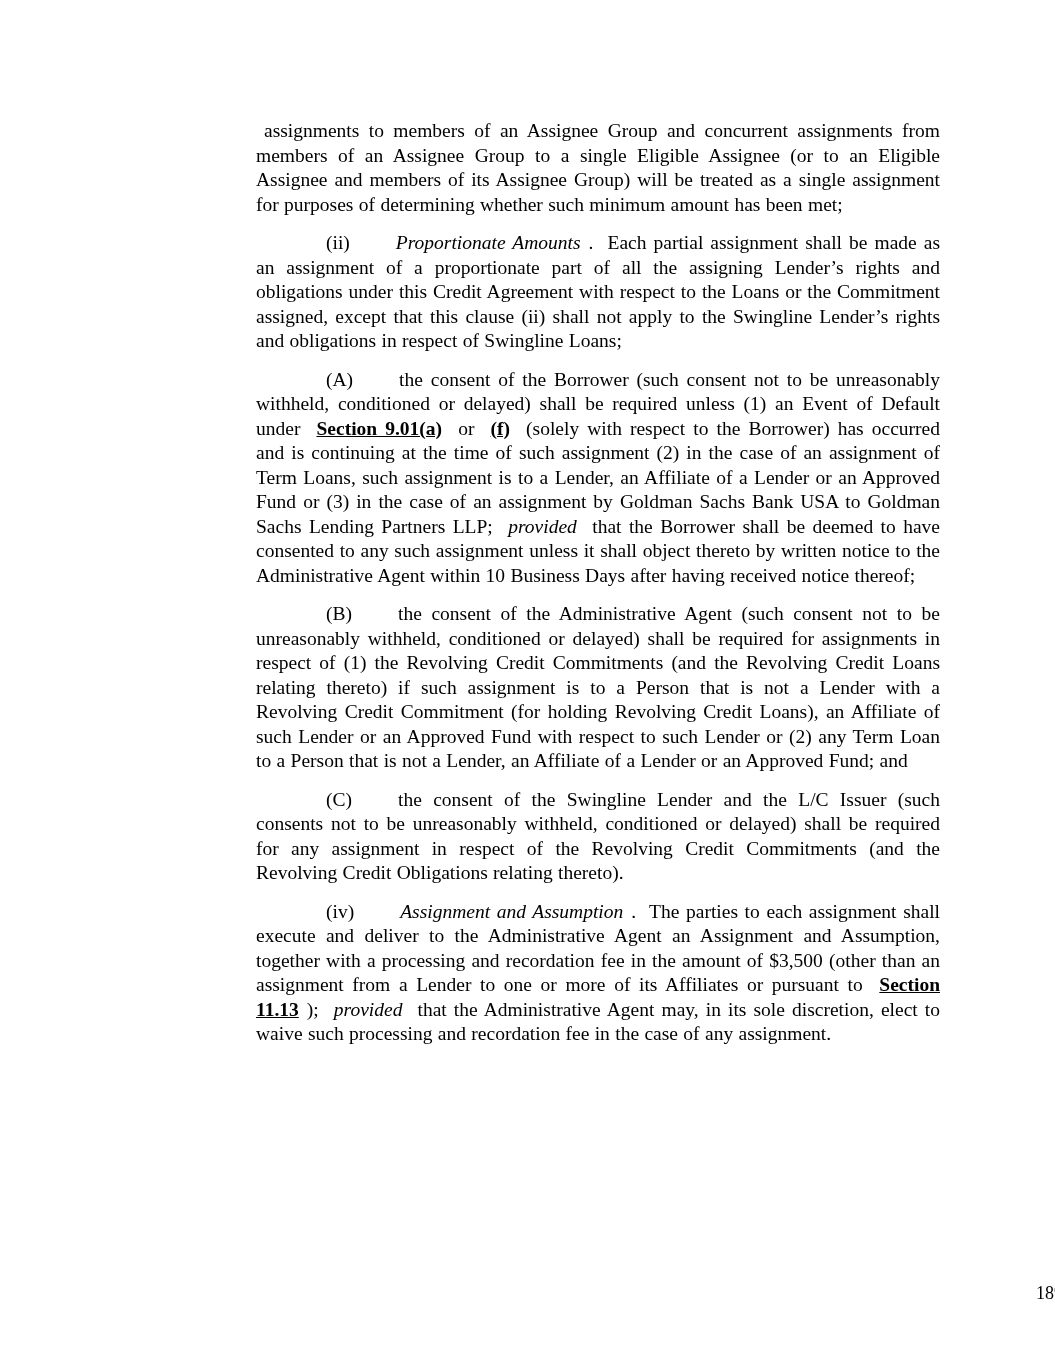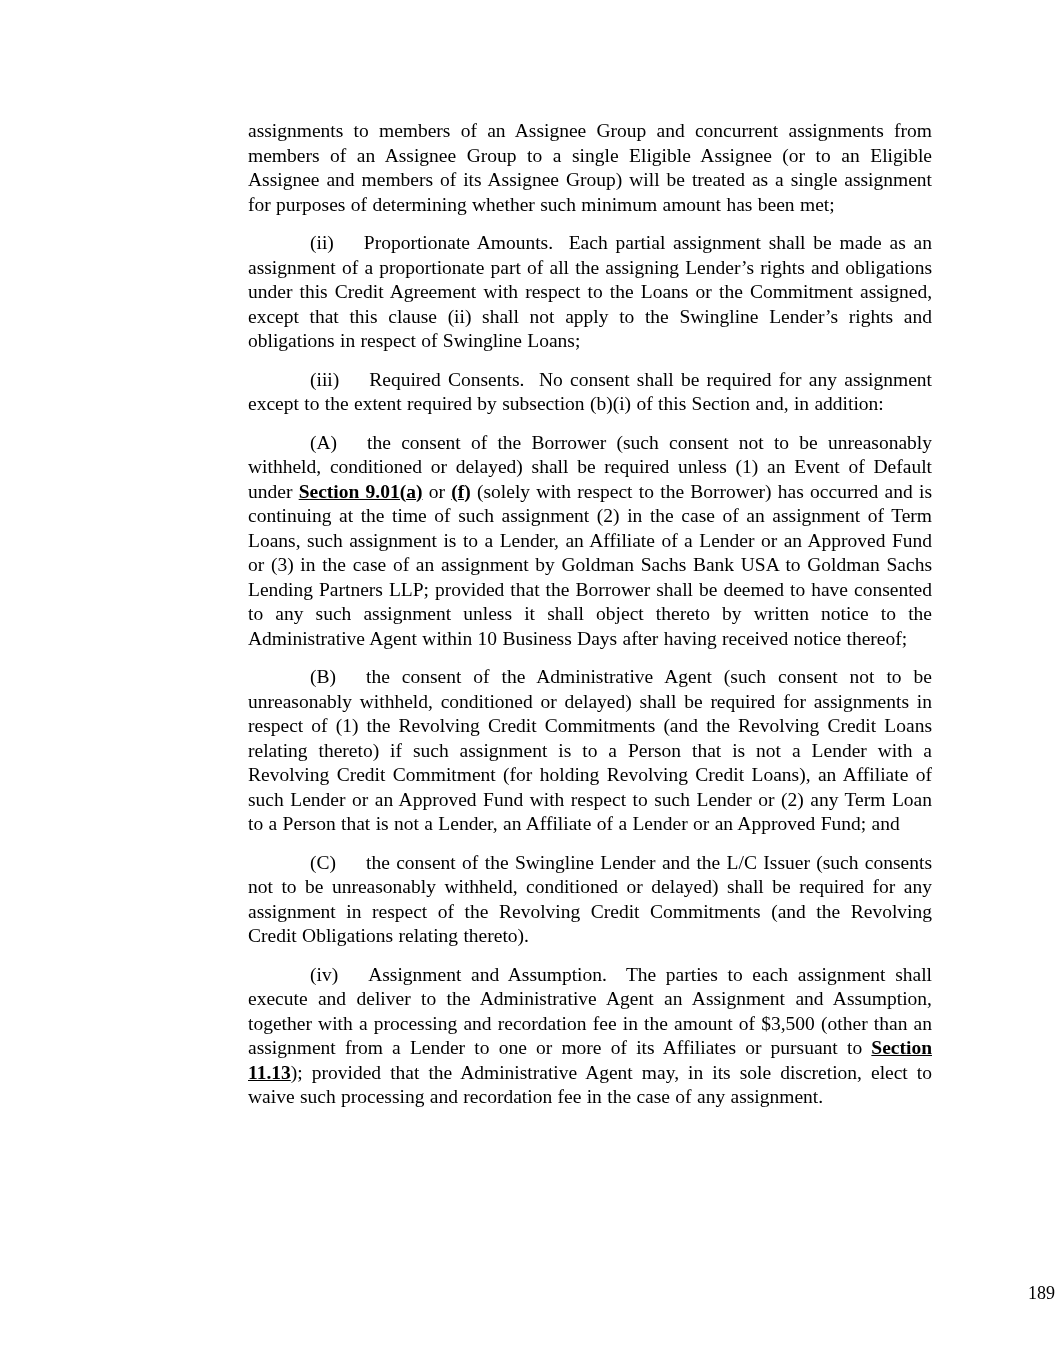--- a/index.html
+++ b/index.html
@@ -1,15 +1,15 @@
 <!DOCTYPE html>
 <html><head>
 <meta charset="utf-8">
 <style>
-  * { box-sizing: border-box; }
+  * { box-sizing: border-box; margin-left: 8px; }
   html, body { margin: 0; padding: 0; }
   body {
     width: 1055px;
     height: 1365px;
     background: #ffffff;
     position: relative;
     font-family: "Liberation Serif", serif;
     color: #000000;
     overflow: hidden;
   }
@@ -21,38 +21,37 @@
   }
   p.para {
     margin: 0 0 14px 0;
     font-size: 19.5px;
     line-height: 24.5px;
     text-align: justify;
     word-spacing: 0.5px;
   }
   p.para.indent { text-indent: 62px; }
   .tab { display: inline-block; width: 30px; }
-  .italic { }
+  .italic { font-style: italic; }
   .underline { text-decoration: underline; font-weight: bold; }
   .page-footer {
     position: absolute;
     top: 1281px;
     left: 0;
     width: 100%;
     text-align: right;
     font-size: 18px;
     line-height: 24.5px;
   }
 </style>
 </head>
 <body>
 
 <div class="doc-body">
     <p class="para"><span>assignments to members of an Assignee Group and concurrent assignments from members of an Assignee Group to a single Eligible Assignee (or to an Eligible Assignee and members of its Assignee Group) will be treated as a single assignment for purposes of determining whether such minimum amount has been met;</span></p>
     <p class="para indent"><span>(ii)</span><span class="tab"></span><span class="italic">Proportionate Amounts</span><span>.&nbsp; Each partial assignment shall be made as an assignment of a proportionate part of all the assigning Lender’s rights and obligations under this Credit Agreement with respect to the Loans or the Commitment assigned, except that this clause (ii) shall not apply to the Swingline Lender’s rights and obligations in respect of Swingline Loans;</span></p>
-    <p class="para indent"><span>(iii)</span><span class="tab"></span><span class="italic">Required Consents</span><span>.&nbsp; No consent shall be required for any assignment except to the extent required by subsection (b)(i) of this Section and, in addition:</span></p>
     <p class="para indent"><span>(A)</span><span class="tab"></span><span>the consent of the Borrower (such consent not to be unreasonably withheld, conditioned or delayed) shall be required unless (1) an Event of Default under </span><span class="underline">Section 9.01(a)</span><span> or </span><span class="underline">(f)</span><span> (solely with respect to the Borrower) has occurred and is continuing at the time of such assignment (2) in the case of an assignment of Term Loans, such assignment is to a Lender, an Affiliate of a Lender or an Approved Fund or (3) in the case of an assignment by Goldman Sachs Bank USA to Goldman Sachs Lending Partners LLP; </span><span class="italic">provided</span><span> that the Borrower shall be deemed to have consented to any such assignment unless it shall object thereto by written notice to the Administrative Agent within 10 Business Days after having received notice thereof;</span></p>
     <p class="para indent"><span>(B)</span><span class="tab"></span><span>the consent of the Administrative Agent (such consent not to be unreasonably withheld, conditioned or delayed) shall be required for assignments in respect of (1) the Revolving Credit Commitments (and the Revolving Credit Loans relating thereto) if such assignment is to a Person that is not a Lender with a Revolving Credit Commitment (for holding Revolving Credit Loans), an Affiliate of such Lender or an Approved Fund with respect to such Lender or (2) any Term Loan to a Person that is not a Lender, an Affiliate of a Lender or an Approved Fund; and</span></p>
     <p class="para indent"><span>(C)</span><span class="tab"></span><span>the consent of the Swingline Lender and the L/C Issuer (such consents not to be unreasonably withheld, conditioned or delayed) shall be required for any assignment in respect of the Revolving Credit Commitments (and the Revolving Credit Obligations relating thereto).</span></p>
     <p class="para indent"><span>(iv)</span><span class="tab"></span><span class="italic">Assignment and Assumption</span><span>.&nbsp; The parties to each assignment shall execute and deliver to the Administrative Agent an Assignment and Assumption, together with a processing and recordation fee in the amount of $3,500 (other than an assignment from a Lender to one or more of its Affiliates or pursuant to </span><span class="underline">Section 11.13</span><span>); </span><span class="italic">provided</span><span> that the Administrative Agent may, in its sole discretion, elect to waive such processing and recordation fee in the case of any assignment.</span></p>
   </div>
 
 <div class="page-footer">189</div>
 
 </body></html>

